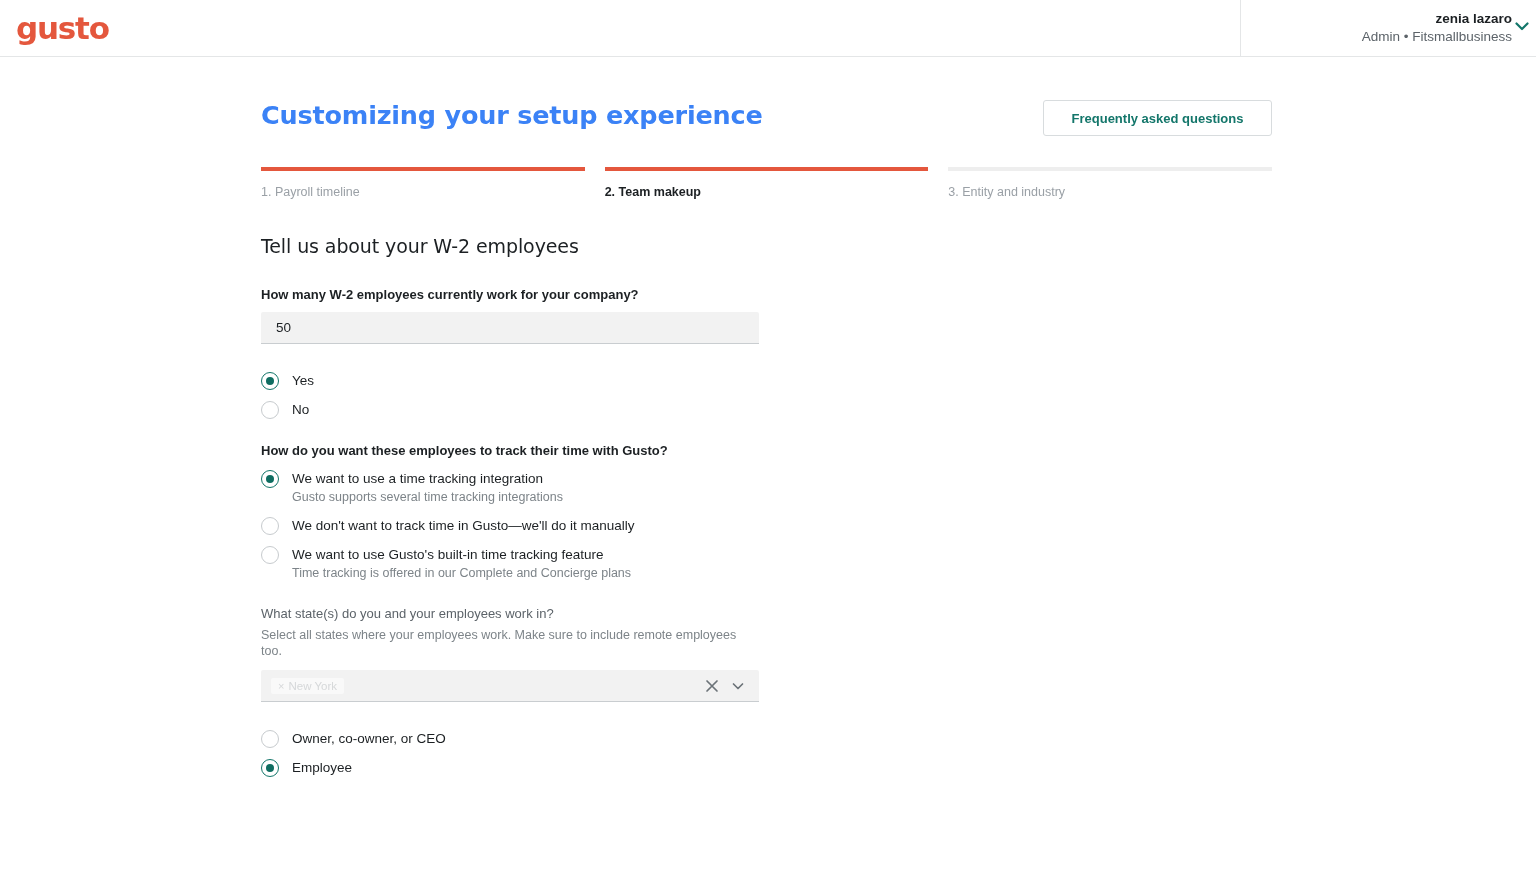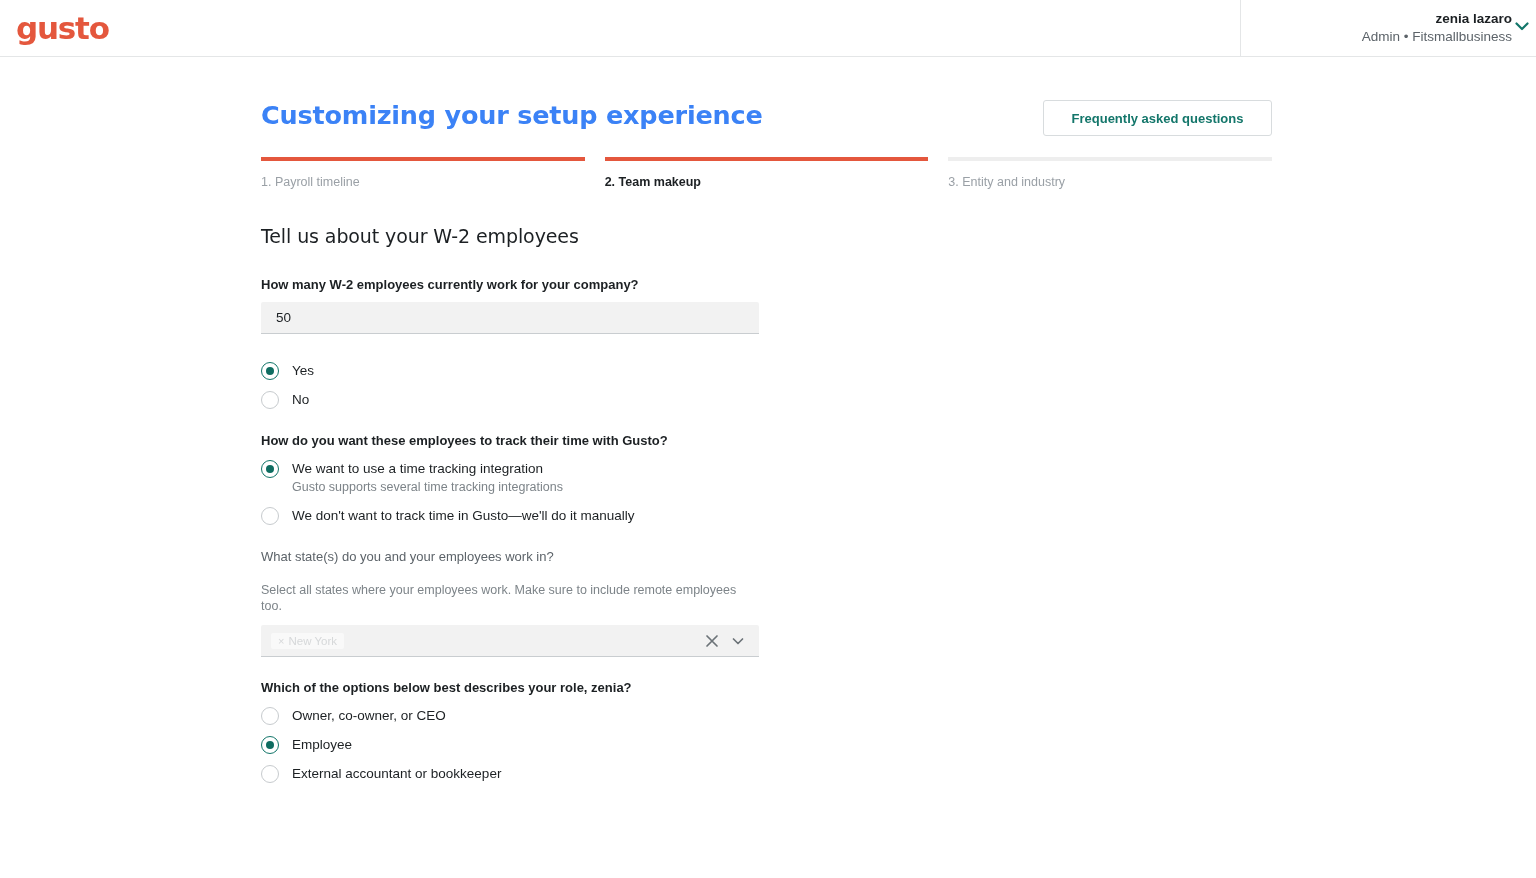--- a/index.html
+++ b/index.html
@@ -91,21 +91,21 @@
     color: #13766a;
     font-size: 13px;
     font-weight: 700;
     font-family: "Liberation Sans", sans-serif;
     cursor: pointer;
   }
 
   
   .stepper {
     width: 1011px;
-    margin-top: 21px;
+    margin-top: 31px;
     display: flex;
     gap: 20px;
   }
   .step { flex: 1; }
   .step-bar {
     height: 4px;
     border-radius: 0;
     background: #eeeeee;
   }
   .step.done .step-bar { background: #e4573d; }
@@ -134,21 +134,21 @@
     font-size: 13px;
     font-weight: 700;
     color: #1c2023;
     line-height: 17px;
   }
   .field-label.muted { font-weight: 400; color: #5c6369; }
   .field-help {
     font-size: 12.5px;
     color: #7d8489;
     line-height: 16px;
-    margin-top: 17px;
+    margin-top: 5px;
   }
 
   .text-input {
     width: 498px;
     height: 32px;
     background: #f2f2f2;
     border: none;
     border-bottom: 1px solid #c9cdd0;
     border-radius: 2px 2px 0 0;
     padding: 0 15px;
@@ -326,20 +326,27 @@
           </span>
         </div>
 
         <div class="radio-row">
           <span class="radio"></span>
           <span class="radio-texts">
             <span class="radio-label">We don't want to track time in Gusto—we'll do it manually</span>
           </span>
         </div>
 
+        <div class="radio-row">
+          <span class="radio"></span>
+          <span class="radio-texts">
+            <span class="radio-label">We want to use Gusto's built-in time tracking feature</span>
+            <span class="radio-sub" style="display:block">Time tracking is offered in our Complete and Concierge plans</span>
+          </span>
+        </div>
 
       </div>
     </div>
 
     <div class="mt-18">
       <div class="field-label muted">What state(s) do you and your employees work in?</div>
       <div class="field-help">Select all states where your employees work. Make sure to include remote employees too.</div>
       <div class="multiselect">
         <div class="chips">
           <span class="chip">
@@ -354,37 +361,30 @@
         </span>
         <span class="ms-icon">
           <svg width="14" height="14" viewBox="0 0 14 14" fill="none" aria-hidden="true">
             <path d="M2.5 5 L7 9.5 L11.5 5" stroke="currentColor" stroke-width="1.7" stroke-linecap="round" stroke-linejoin="round"></path>
           </svg>
         </span>
       </div>
     </div>
 
     <div class="mt-22">
-      <div class="field-label">Which of the options below best describes your role, zenia?</div>
       <div class="radio-group">
         <div class="radio-row">
           <span class="radio"></span>
           <span class="radio-texts">
             <span class="radio-label">Owner, co-owner, or CEO</span>
           </span>
         </div>
         <div class="radio-row selected">
           <span class="radio"></span>
           <span class="radio-texts">
             <span class="radio-label">Employee</span>
           </span>
         </div>
-        <div class="radio-row">
-          <span class="radio"></span>
-          <span class="radio-texts">
-            <span class="radio-label">External accountant or bookkeeper</span>
-          </span>
-        </div>
       </div>
     </div>
 
   </div>
 </div>
 
 </body></html>

